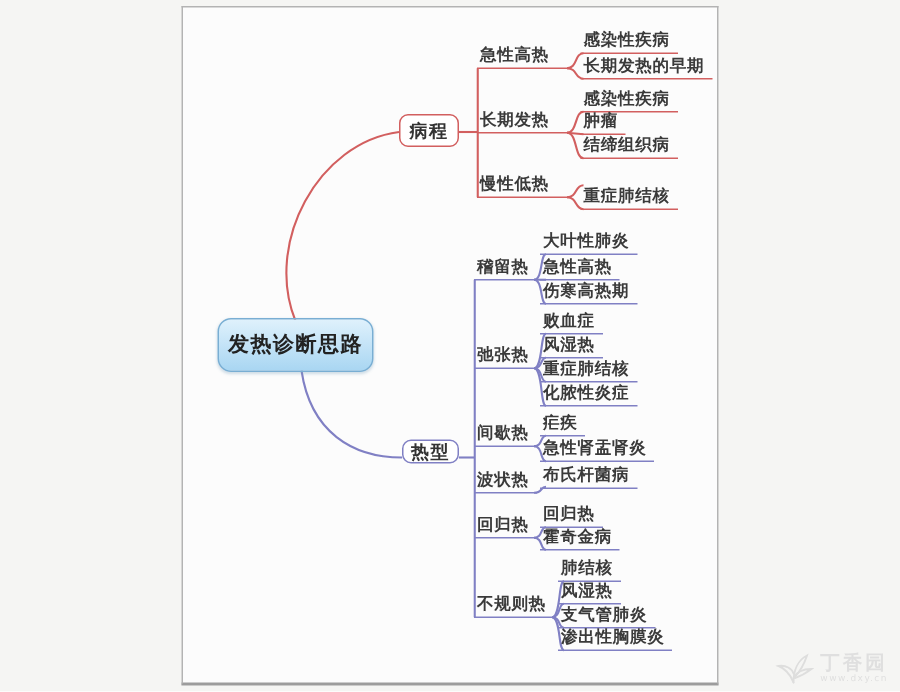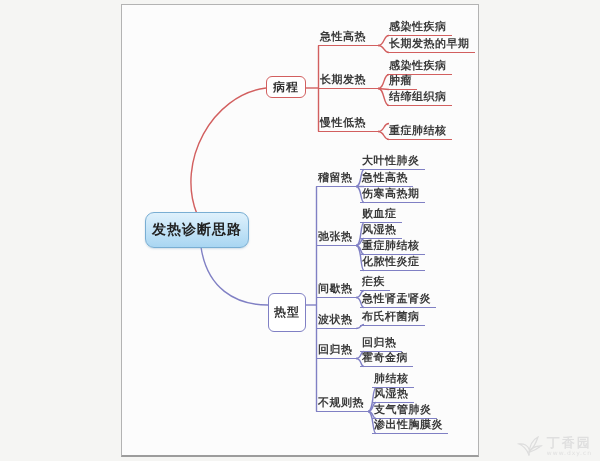--- a/index.html
+++ b/index.html
@@ -104,21 +104,21 @@
   <div class="lbl red" style="left:387px; top:35px;  min-width:85px;">长期发热的早期</div>
 
   <div class="lbl red" style="left:318px; top:71px;  min-width:60px;">长期发热</div>
   <div class="lbl red" style="left:387px; top:57px;  min-width:63px;">感染性疾病</div>
   <div class="lbl red" style="left:387px; top:72px;  min-width:29px;">肿瘤</div>
   <div class="lbl red" style="left:387px; top:88px;  min-width:63px;">结缔组织病</div>
 
   <div class="lbl red" style="left:318px; top:114px; min-width:60px;">慢性低热</div>
   <div class="lbl red" style="left:387px; top:122px; min-width:63px;">重症肺结核</div>
 
-  <div class="nodebox blue" style="left:268px; top:293px; width:38px; height:39px;">热型</div>
+  <div class="nodebox blue" style="left:268px; top:293px; width:38px; height:16px;">热型</div>
 
   <div class="lbl blue" style="left:316px; top:169px; min-width:40px;">稽留热</div>
   <div class="lbl blue" style="left:360px; top:152px; min-width:63px;">大叶性肺炎</div>
   <div class="lbl blue" style="left:360px; top:169px; min-width:52px;">急性高热</div>
   <div class="lbl blue" style="left:360px; top:185px; min-width:63px;">伤寒高热期</div>
 
   <div class="lbl blue" style="left:316px; top:228px; min-width:40px;">弛张热</div>
   <div class="lbl blue" style="left:360px; top:205px; min-width:40px;">败血症</div>
   <div class="lbl blue" style="left:360px; top:221px; min-width:40px;">风湿热</div>
   <div class="lbl blue" style="left:360px; top:253px; min-width:63px;">化脓性炎症</div>

